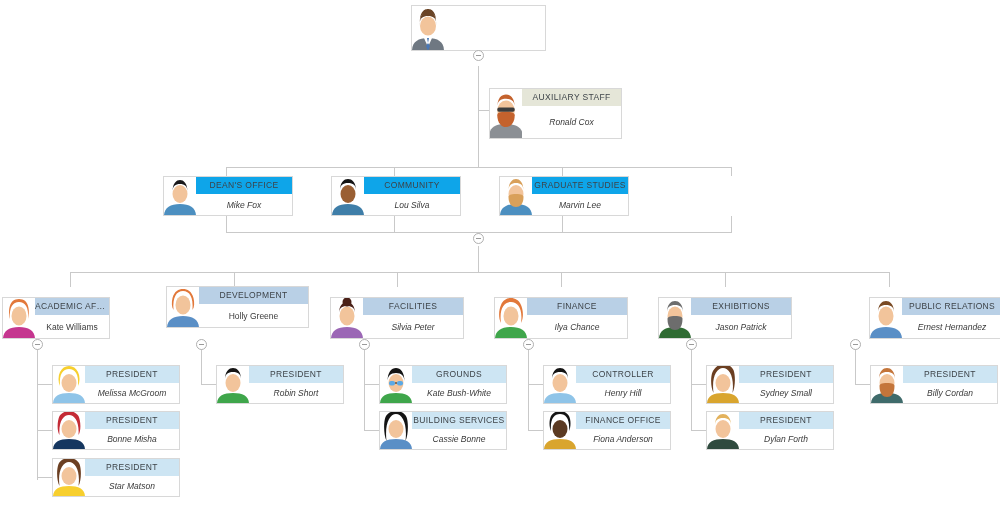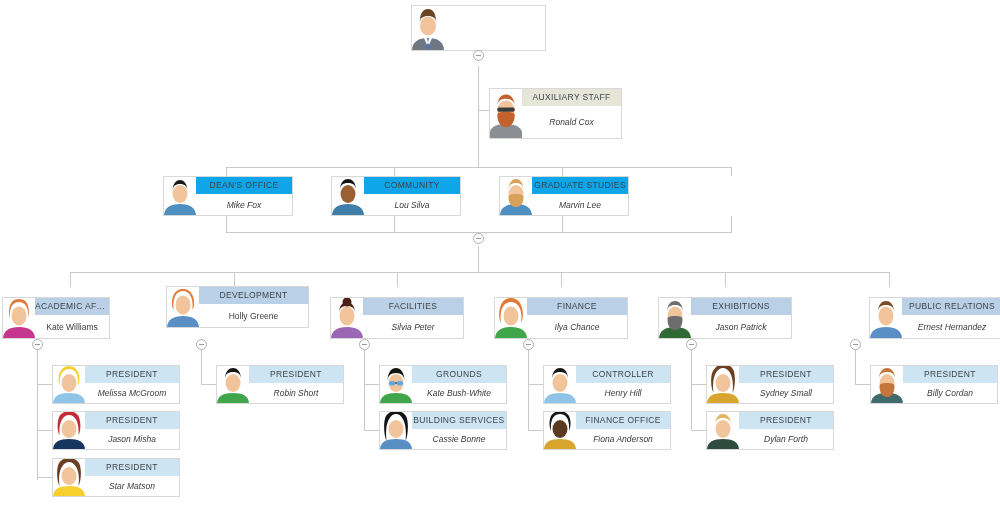--- a/index.html
+++ b/index.html
@@ -324,21 +324,21 @@
     <div class="av">
       <svg viewBox="0 0 32 39" preserveAspectRatio="xMidYMid slice">
           <rect width="32" height="39" fill="#fff"></rect>
           <path d="M0 39c0-8 6-11 16-11s16 3 16 11z" fill="#15365f"></path>
           <ellipse cx="16" cy="18" rx="7.5" ry="9" fill="#f2c49b"></ellipse>
           <path d="M6.5 24c-1-13 3.5-20 9.5-20s10.5 7 9.5 20c3-5 2-15 0-19-2-3-6-5-9.5-5s-7.5 2-9.5 5c-2 4-3 14 0 19z" fill="#c42b36"></path>
         </svg>
     </div>
     <div class="body">
       <div class="ttl">PRESIDENT</div>
-      <div class="nm">Jason Misha</div>
+      <div class="nm">Bonne Misha</div>
     </div>
   </div>
 
   <div class="node t-leaf" style="left:52px;top:458px;width:128px;height:39px;">
     <div class="av">
       <svg viewBox="0 0 32 39" preserveAspectRatio="xMidYMid slice">
           <rect width="32" height="39" fill="#fff"></rect>
           <path d="M0 39c0-8 6-11 16-11s16 3 16 11z" fill="#f7cf2e"></path>
           <ellipse cx="16" cy="18" rx="7.5" ry="9" fill="#f2c49b"></ellipse>
           <path d="M6.5 28c-2-15 3-24 9.5-24s11.5 9 9.5 24c3-6 3-17 1-22-2-4-6-6-10.5-6S7.5 2 5.5 6c-2 5-2 16 1 22z" fill="#6b3f22"></path>

